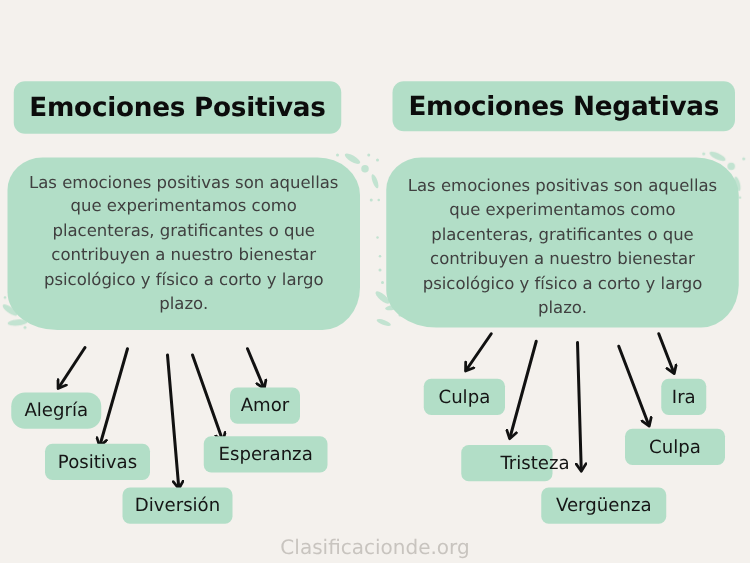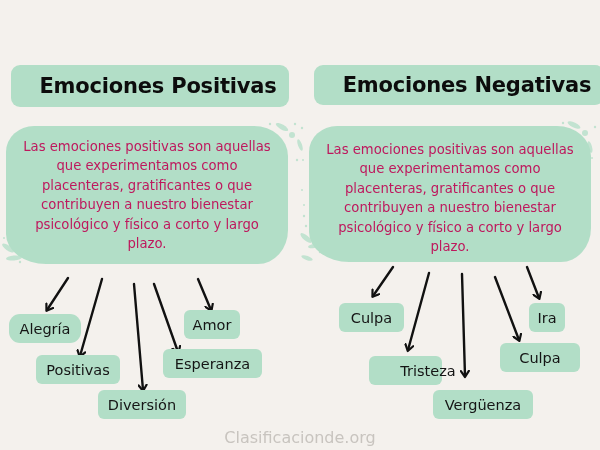--- a/index.html
+++ b/index.html
@@ -5,28 +5,28 @@
   html, body { margin: 0; padding: 0; }
   body {
     width: 600px; height: 450px; overflow: hidden;
     background: #f4f1ed; position: relative;
     font-family: "DejaVu Sans", sans-serif; color: #111;
   }
   .title-box {
     position: absolute; background: #b2dec7; border-radius: 9px;
     display: flex; align-items: center; justify-content: center;
     font-family: "DejaVu Sans", sans-serif; font-weight: bold;
-    font-size: 21px; color: #0c0c0c; letter-spacing: -0.2px; padding-left: 16px;
+    font-size: 21px; color: #0c0c0c; letter-spacing: -0.2px;
   }
   .desc-box {
     position: absolute; background: #b2dec7;
     border-radius: 28px 34px 30px 40px / 26px 30px 34px 30px;
     display: flex; align-items: center; justify-content: center;
     text-align: center; font-size: 13.2px; line-height: 19.5px;
-    color: #be185d; font-family: "DejaVu Sans", sans-serif;
+    color: #404040; font-family: "DejaVu Sans", sans-serif;
     box-sizing: border-box; padding: 0 6px;
   }
   .tag {
     position: absolute; background: #b2dec7; border-radius: 6px;
     height: 29px; display: flex; align-items: center; justify-content: center;
     font-size: 14.5px; color: #151515; font-family: "DejaVu Sans", sans-serif;
     box-sizing: border-box;
   }
   svg.arrows { position: absolute; left: 0; top: 0; pointer-events: none; }
   .deco { position: absolute; }

